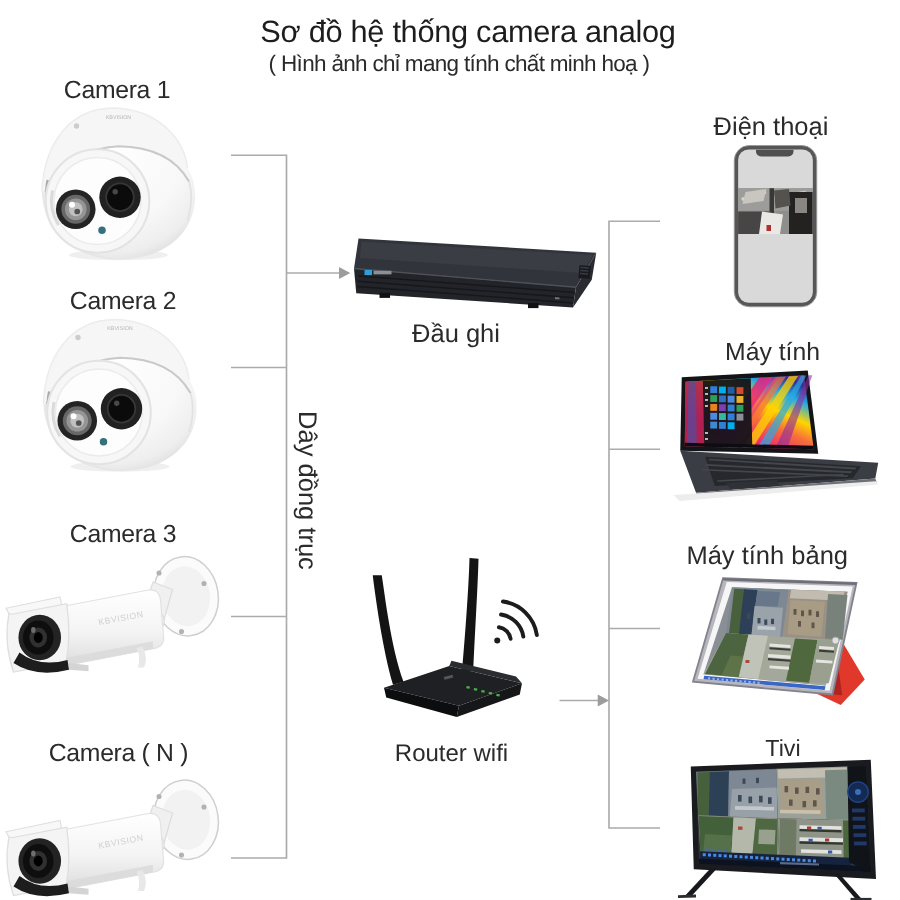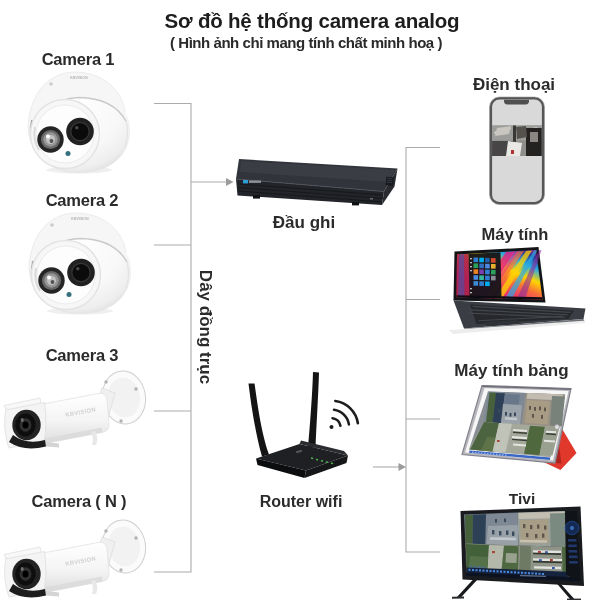--- a/index.html
+++ b/index.html
@@ -1,17 +1,17 @@
 <!DOCTYPE html>
 <html><head>
 <meta charset="utf-8">
 <style>
 html,body{margin:0;padding:0;background:#fff;}
 #stage{position:relative;width:600px;height:600px;background:#fff;overflow:hidden;
-font-family:"Liberation Sans",sans-serif;font-weight:bold;}
+font-family:"Liberation Sans",sans-serif;}
 svg{display:block;}
 </style>
 </head>
 <body>
 <div id="stage">
 <svg width="600" height="600" viewBox="0 0 600 600">
 <defs>
   <radialGradient id="ballG" cx="45%" cy="30%" r="78%">
     <stop offset="0" stop-color="#ffffff"></stop>
     <stop offset="0.6" stop-color="#f8f8f8"></stop>

